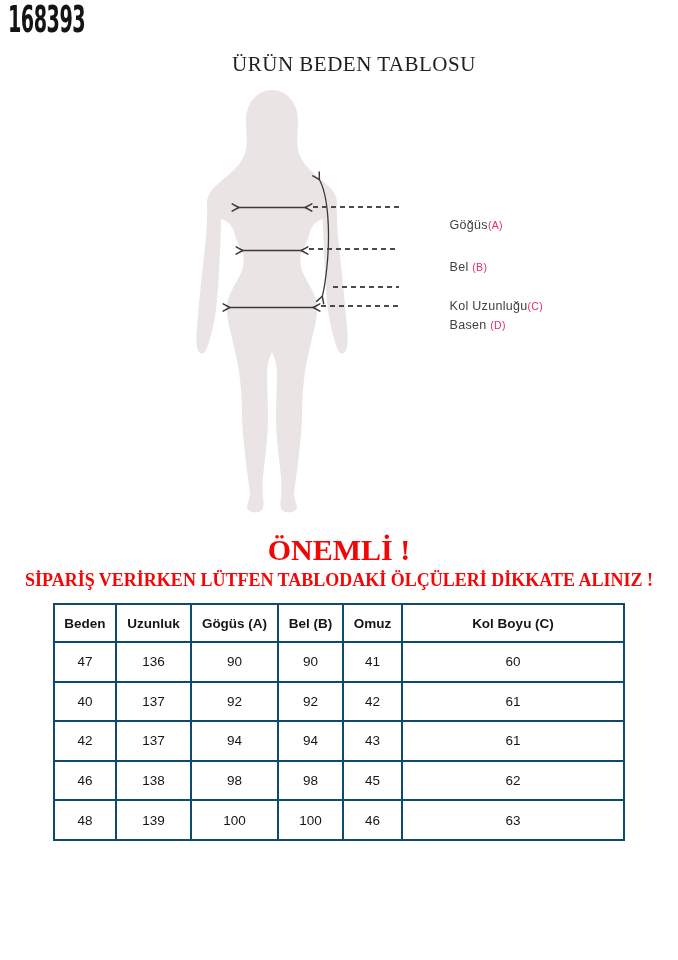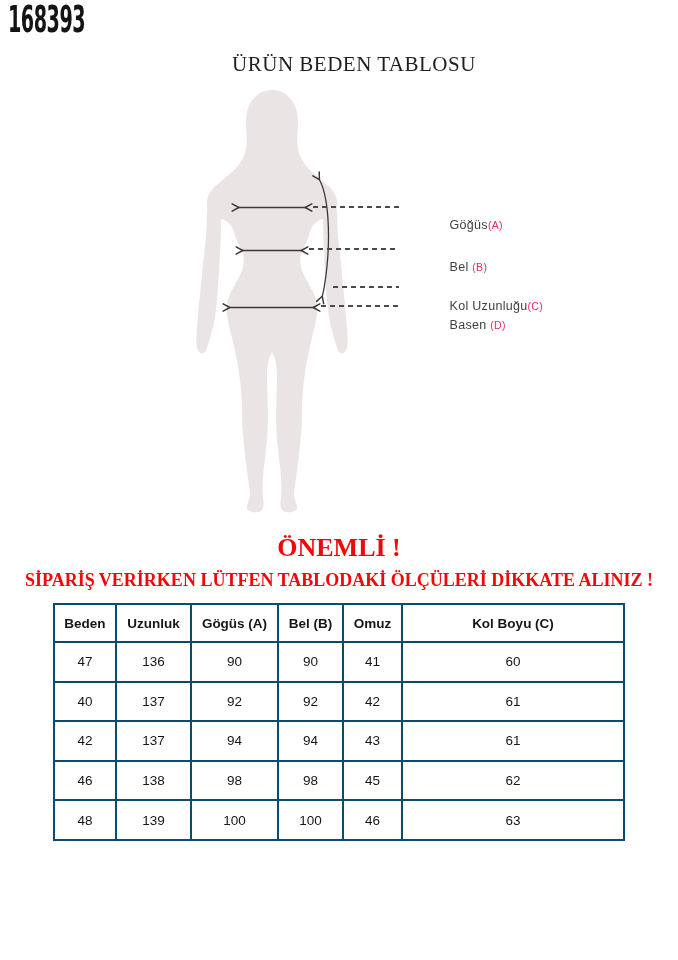--- a/index.html
+++ b/index.html
@@ -53,21 +53,21 @@
   }
   #label-chest{top:198px;}
   #label-waist{top:240px;}
   #label-sleeve{top:279px;}
   #label-hip{top:298px;}
 
   
   #notice-heading{
     left:0;top:533px;width:678px;text-align:center;
     font-family:"Liberation Serif",serif;font-weight:bold;
-    font-size:26px;color:var(--red,#f40606);
+    font-size:30px;color:var(--red,#f40606);
     white-space:nowrap;
   }
   #notice-warning{
     left:0;top:570px;width:678px;text-align:center;
     font-family:"Liberation Serif",serif;font-weight:bold;
     font-size:18px;color:var(--red,#f40606);
     white-space:nowrap;
   }
 
   

